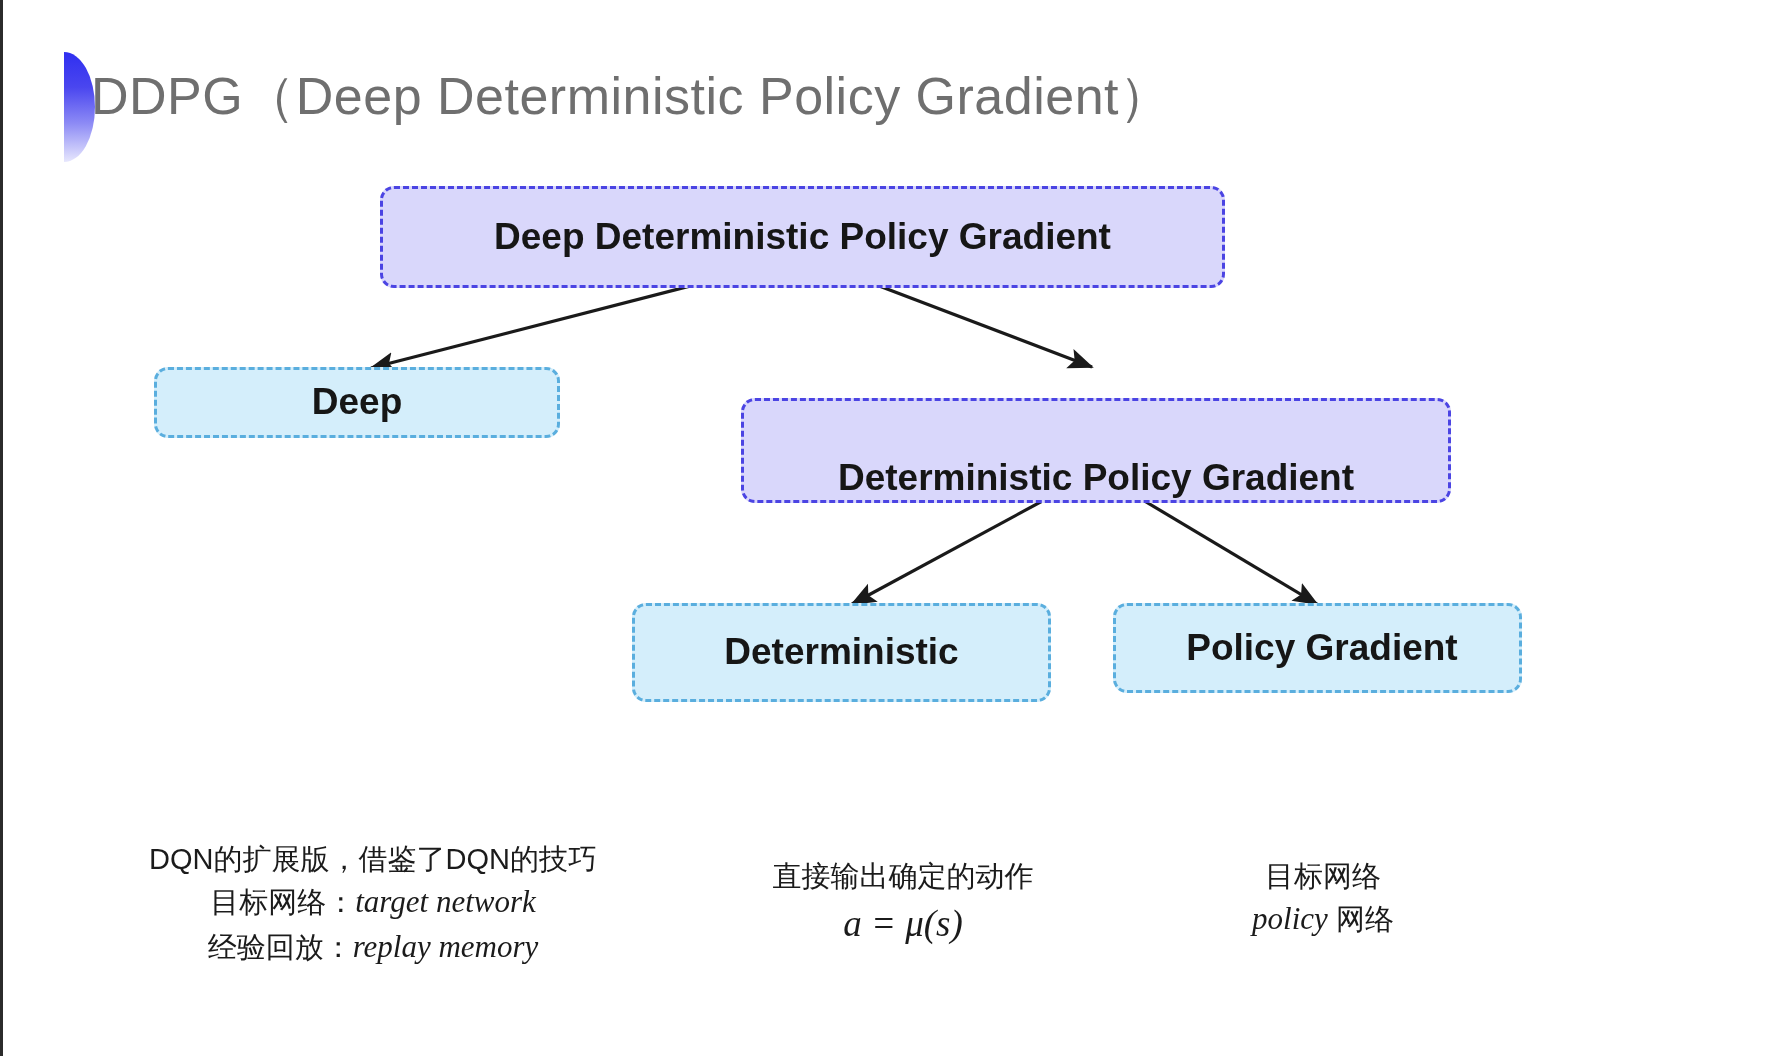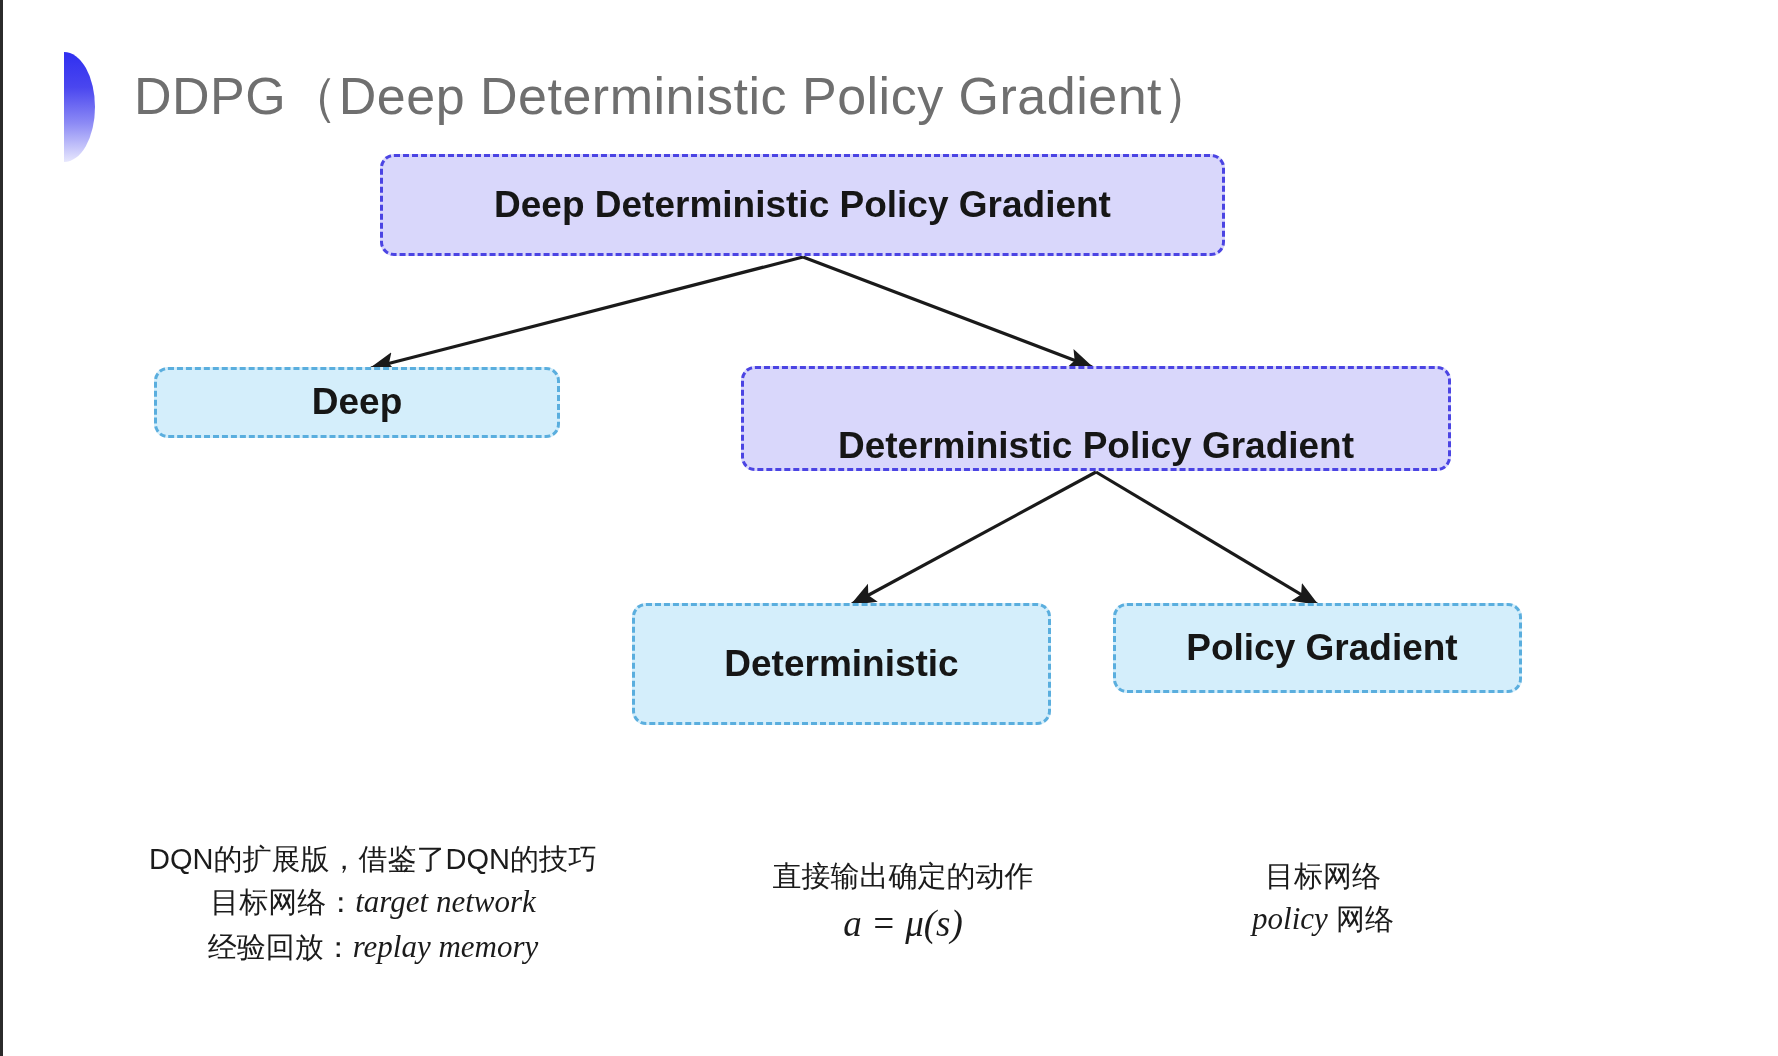--- a/index.html
+++ b/index.html
@@ -33,21 +33,20 @@
   }
   #page-title {
     position: absolute;
     left: 88px;
     top: 62px;
     font-size: 52px;
     font-weight: 400;
     color: #6f6f6f;
     letter-spacing: 0.5px;
     white-space: nowrap;
-    margin-left: 43px;
   }
 
   
   .node {
     position: absolute;
     box-sizing: border-box;
     border-radius: 14px;
     display: flex;
     align-items: center;
     justify-content: center;
@@ -56,31 +55,32 @@
   .node .node-label {
     font-size: 37px;
     font-weight: 600;
     color: #161616;
     line-height: 1.2;
     padding: 0 14px;
   }
   .node.purple {
     background: #d9d7fb;
     border: 3px dashed #4b44e3;
+    margin-top: 32px;
   }
   .node.blue {
     background: #d4eefb;
     border: 3px dashed #5aaede;
   }
 
   
   #node-root          { left: 377px; top: 154px;  width: 845px; height: 102px; }
   #node-deep          { left: 151px; top: 367px;  width: 406px; height: 71px; }
   #node-dpg           { left: 738px; top: 366px;  width: 710px; height: 105px; align-items: flex-end; }
-  #node-deterministic { left: 629px; top: 603px;  width: 419px; height: 122px;  }
+  #node-deterministic { left: 629px; top: 603px;  width: 419px; height: 99px;  }
   #node-policygrad    { left: 1110px; top: 603px; width: 409px; height: 90px; padding-left: 9px;  }
 
   
   #arrows {
     position: absolute;
     left: 0;
     top: 0;
     width: 1778px;
     height: 1056px;
     pointer-events: none;

